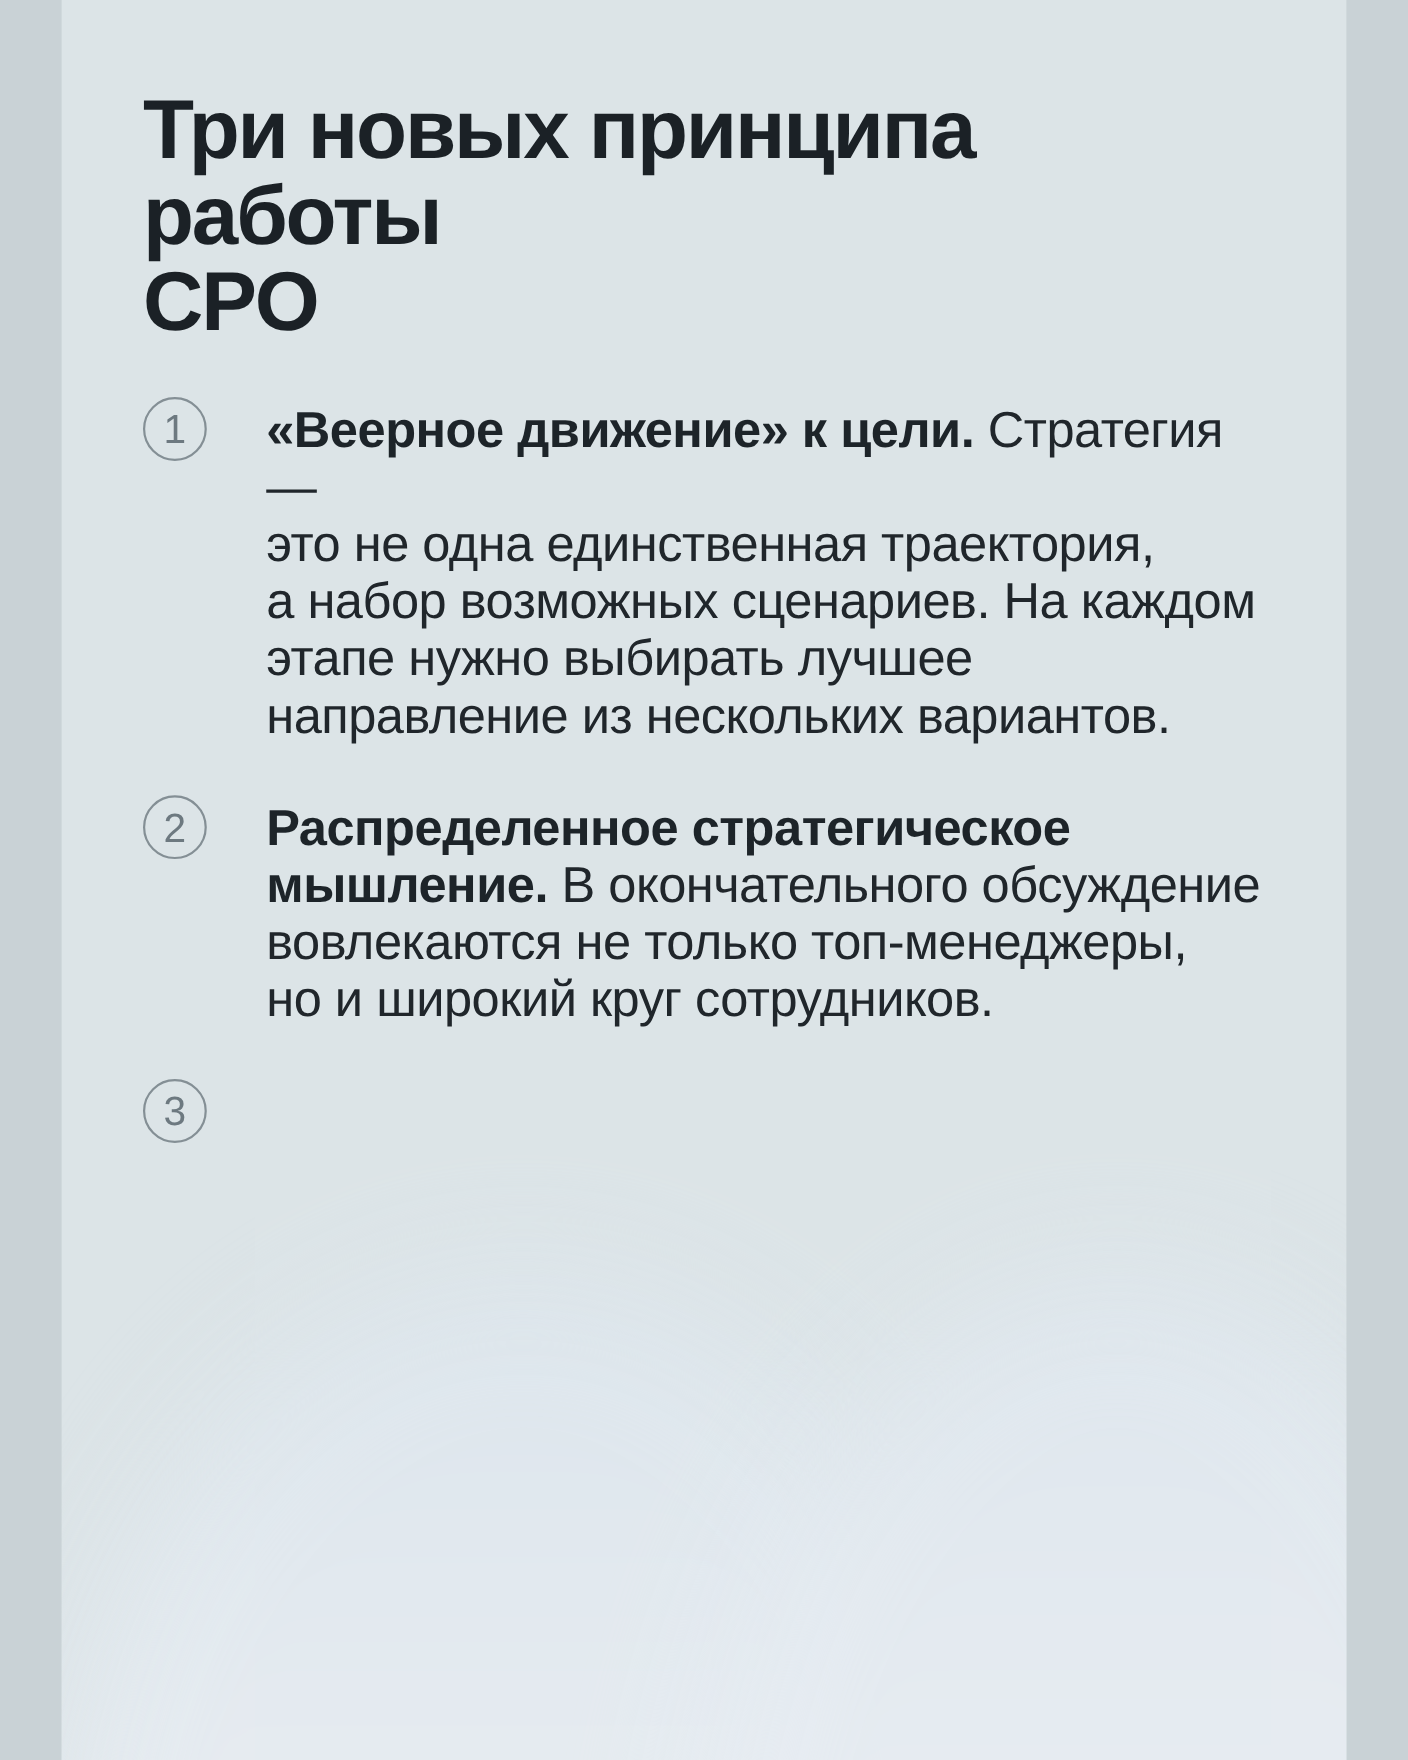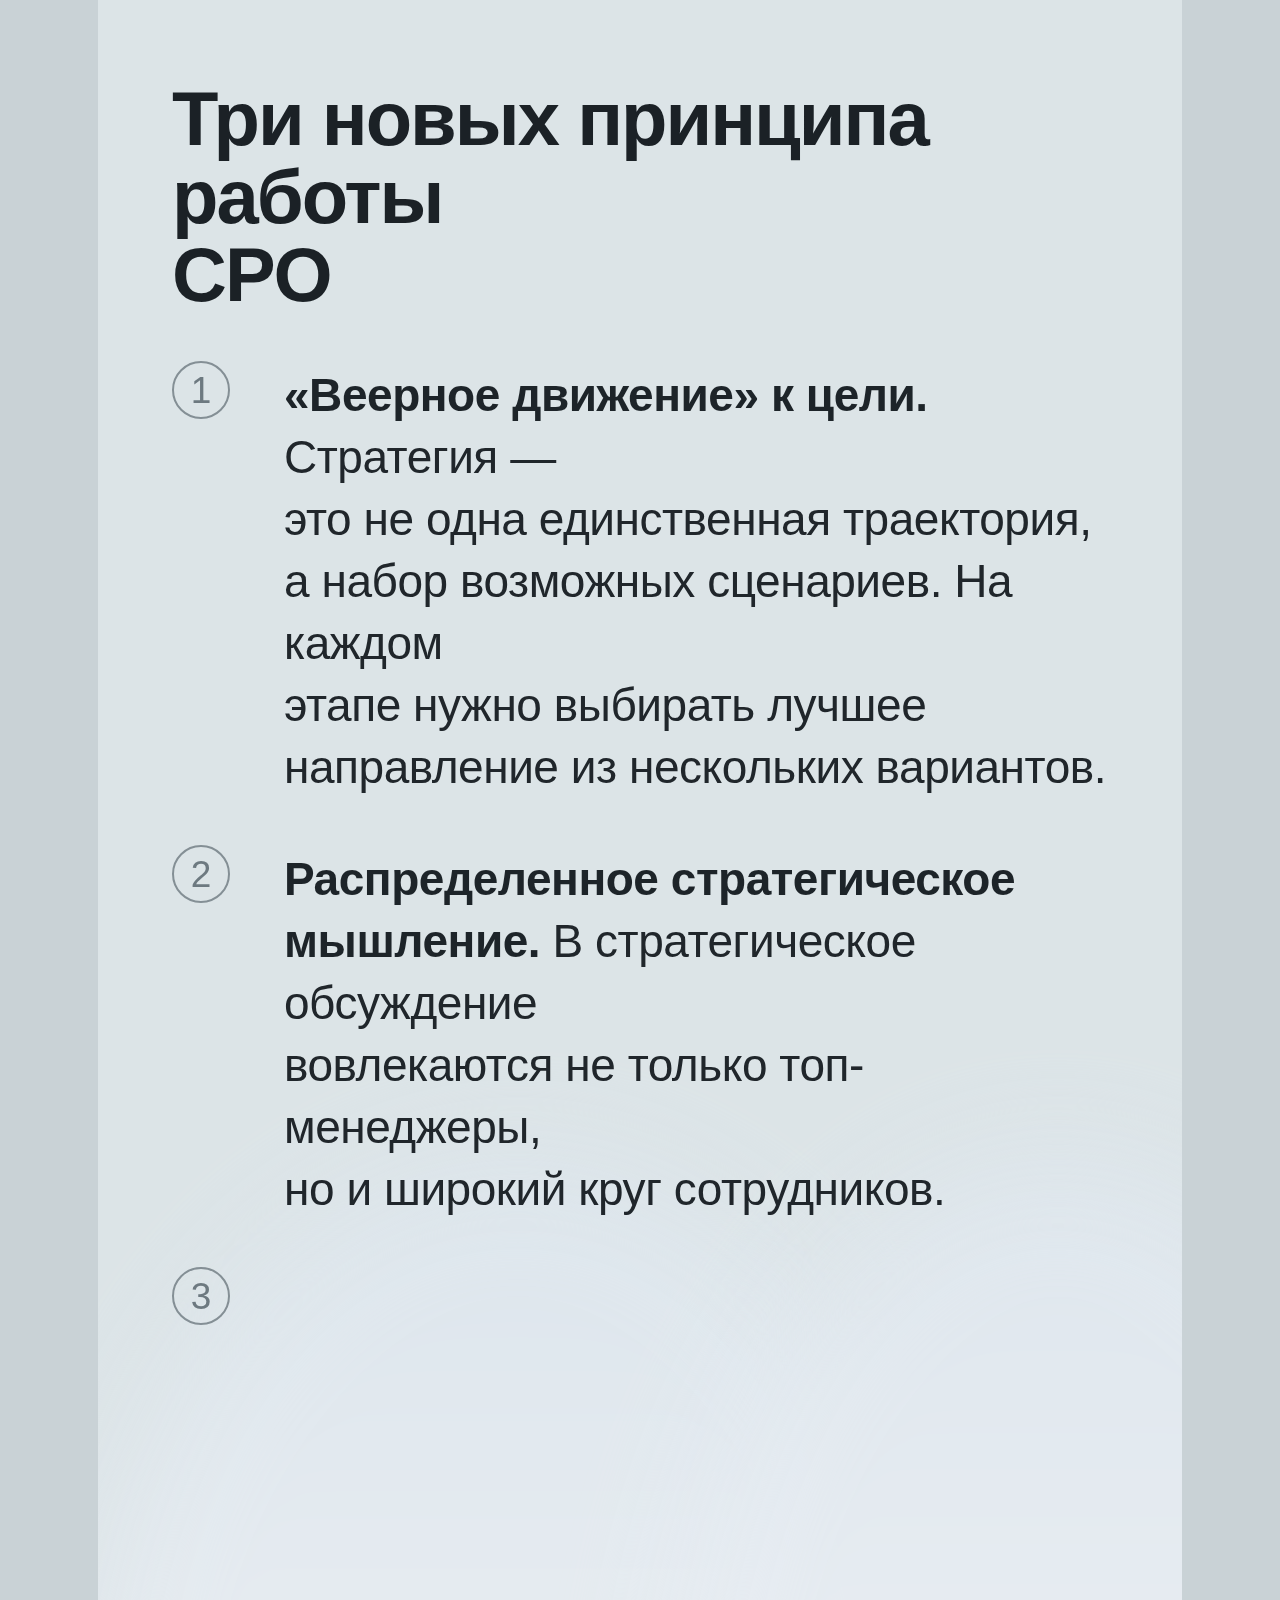--- a/index.html
+++ b/index.html
@@ -1,18 +1,18 @@
 <!DOCTYPE html>
 <html lang="ru"><head>
 <meta charset="utf-8">
 <style>
   html, body { margin: 0; padding: 0; background: #c9d2d6; }
   .poster {
     position: relative;
-    width: 1084px;
+    width: 1168px;
     height: 1600px;
     margin: 0 auto;
     background: #dce4e7;
     overflow: hidden;
     font-family: "Liberation Sans", "DejaVu Sans", sans-serif;
     color: #20262b;
   }
   
   .blob {
     position: absolute;
@@ -67,21 +67,21 @@
     align-items: center;
     justify-content: center;
     font-size: 37px;
     line-height: 1;
     color: #6d7980;
   }
   .principle-text {
     margin: 0 0 0 54px;
     width: 1000px;
     font-size: 46px;
-    line-height: 62px;
+    line-height: 52px;
     letter-spacing: -0.01em;
     white-space: pre-line;
     color: #20262b;
   }
   .principle-text b { font-weight: 700; color: #1d2429; }
 </style>
 </head>
 <body>
 
 <div class="poster">
@@ -101,21 +101,21 @@
 это не одна единственная траектория,
 а набор возможных сценариев. На каждом
 этапе нужно выбирать лучшее
 направление из нескольких вариантов.</span></p>
       </li>
       <li class="principle">
         <span class="num-badge">
             <span>2</span>
           </span>
         <p class="principle-text"><b>Распределенное стратегическое
-мышление.</b><span> В стратегическое обсуждение
+мышление.</b><span> В окончательного обсуждение
 вовлекаются не только топ-менеджеры,
 но и широкий круг сотрудников.</span></p>
       </li>
       <li class="principle">
         <span class="num-badge">
             <span>3</span>
           </span>
       </li>
     </ol>
   </div>

